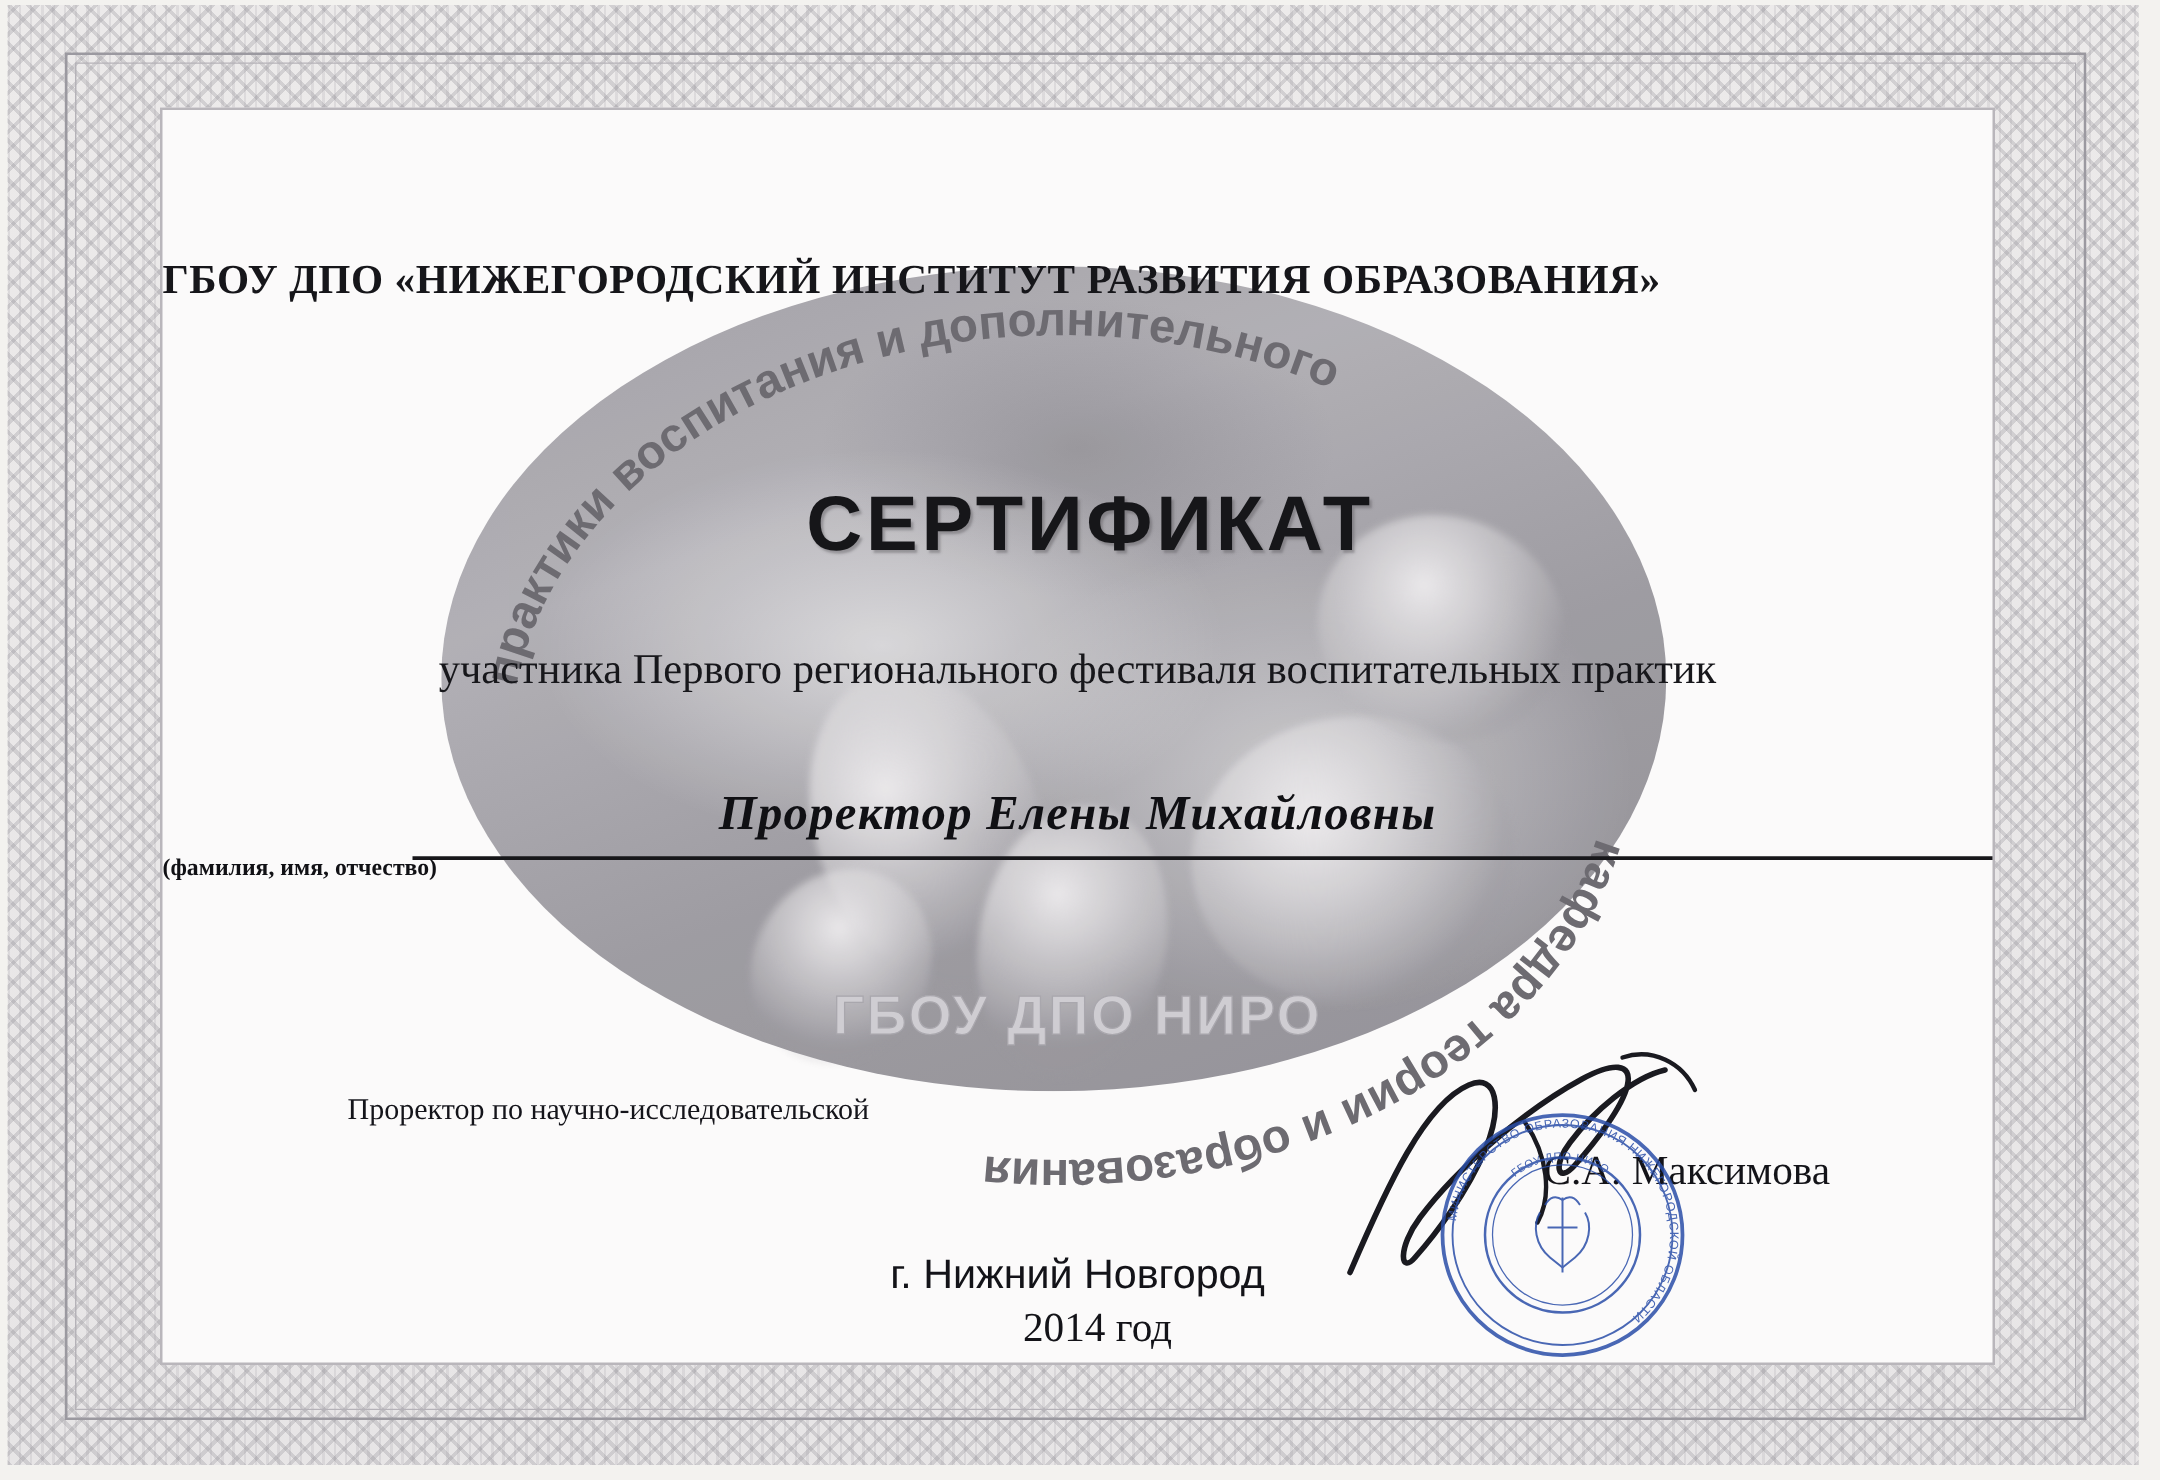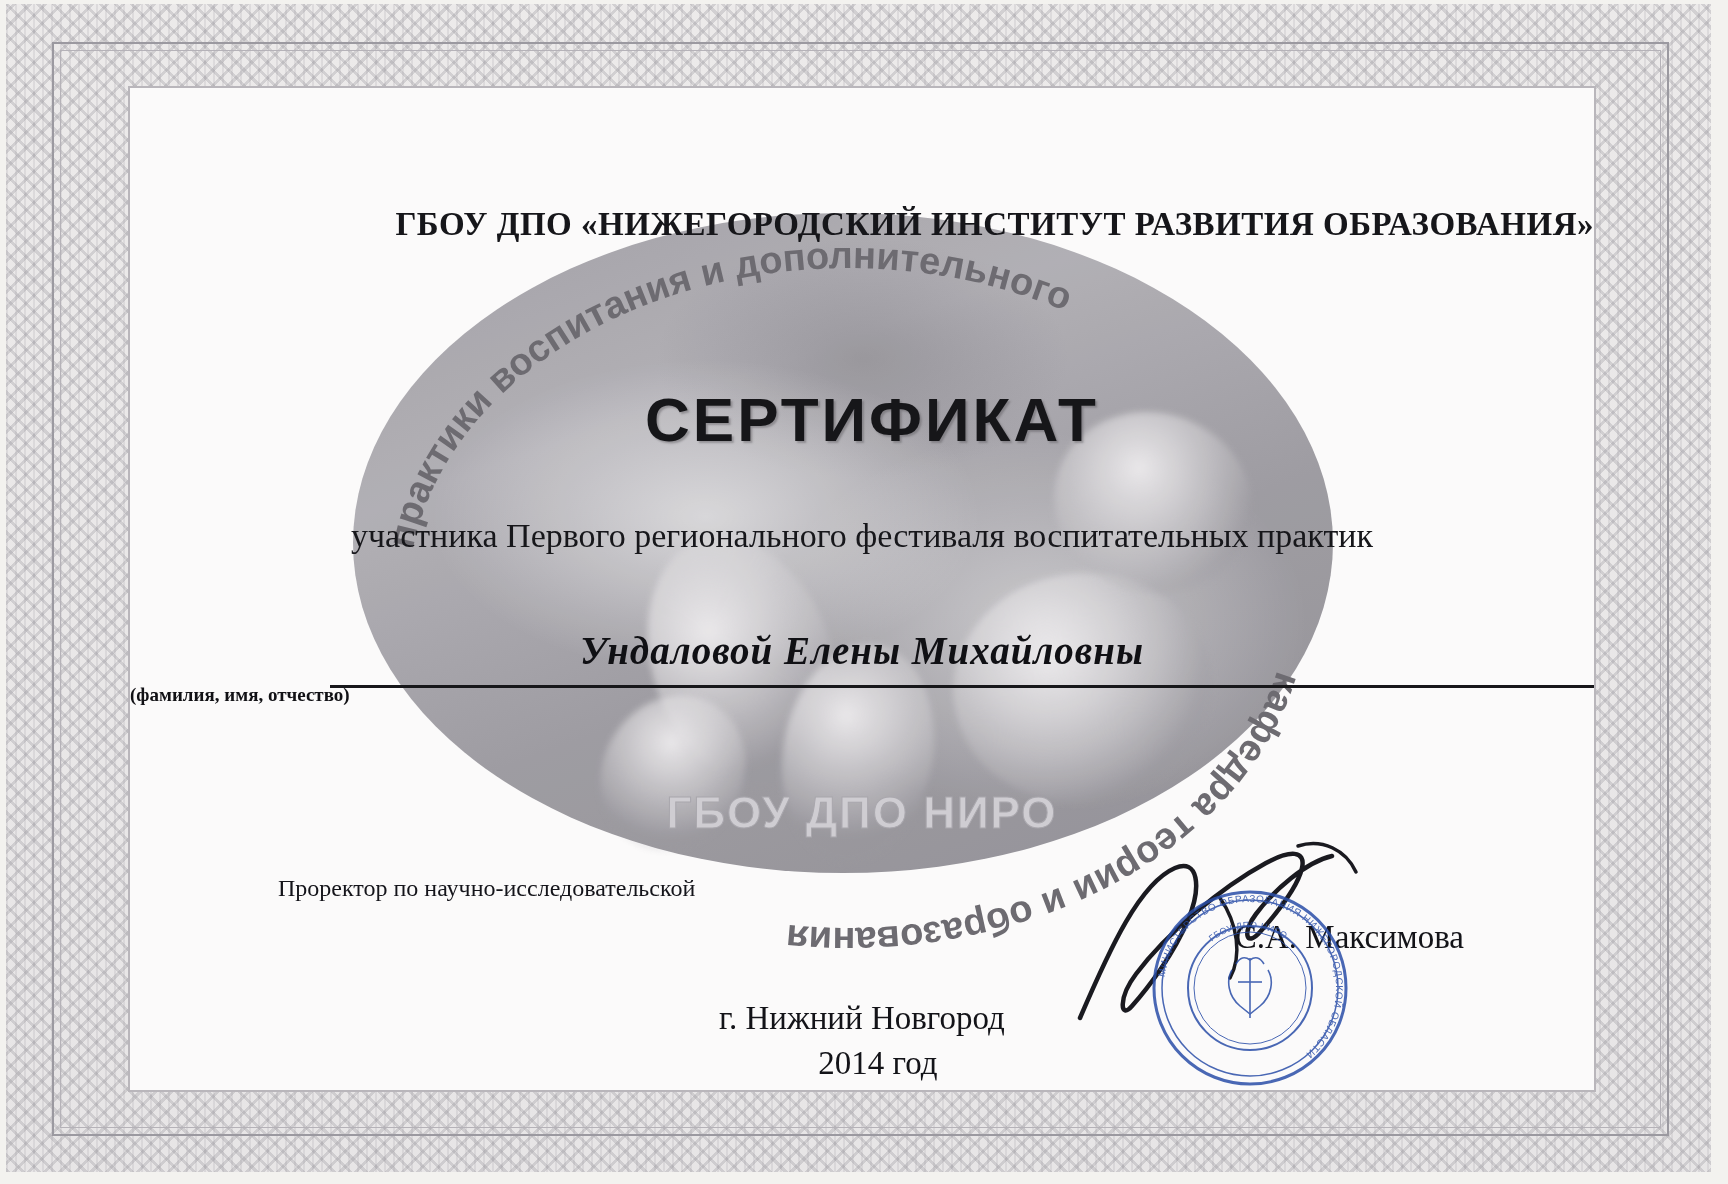--- a/index.html
+++ b/index.html
@@ -115,21 +115,21 @@
     color: #cfcdd2;
     -webkit-text-stroke: 1px #a9a7ad;
     letter-spacing: 2px;
   }
 
   
   .org-title {
     position: absolute;
     left: 0; right: 0;
     top: 118px;
-    text-align: right;
+    text-align: left;
     font-family: "Liberation Serif", serif;
     font-weight: bold;
     font-size: 33px;
     letter-spacing: 0.5px;
     color: #16161a;
     white-space: nowrap;
   }
 
   .cert-word {
     position: absolute;
@@ -207,21 +207,21 @@
     font-size: 33px;
     color: #131318;
     white-space: nowrap;
   }
 
   .city {
     position: absolute;
     left: 0; right: 0;
     top: 912px;
     text-align: center;
-    font-family: Liberation Serif, serif;
+    font-family: Liberation Sans, sans-serif;
     font-size: 33px;
     color: #131318;
   }
   .year {
     position: absolute;
     left: 0; right: 0;
     top: 957px;
     text-align: center;
     font-family: "Liberation Serif", serif;
     font-size: 33px;
@@ -292,21 +292,21 @@
     </div>
 
     <div class="wm-center">ГБОУ ДПО НИРО</div>
 
     <div class="org-title">ГБОУ ДПО «НИЖЕГОРОДСКИЙ ИНСТИТУТ РАЗВИТИЯ ОБРАЗОВАНИЯ»</div>
 
     <div class="cert-word">СЕРТИФИКАТ</div>
 
     <div class="subtitle">участника Первого регионального фестиваля воспитательных практик</div>
 
-    <div class="recipient">Ундаловой Елены Михайловны</div>
+    <div class="recipient">Проректор Елены Михайловны</div>
     <div class="name-rule"></div>
     <div class="name-hint">(фамилия, имя, отчество)</div>
 
     <div class="signer-role">
       <div>Проректор по научно-исследовательской</div>
     </div>
 
     <div class="signer-name">С.А. Максимова</div>
 
     <div class="signature">

